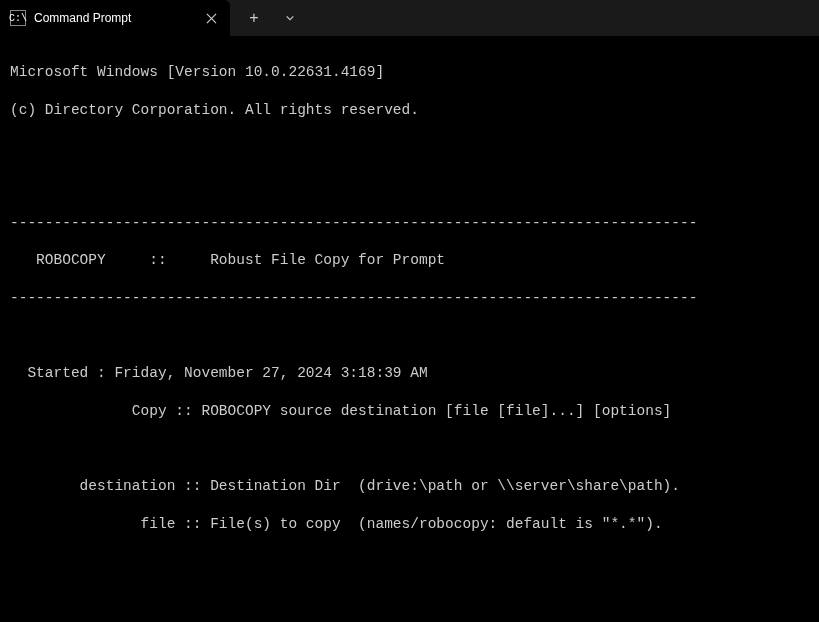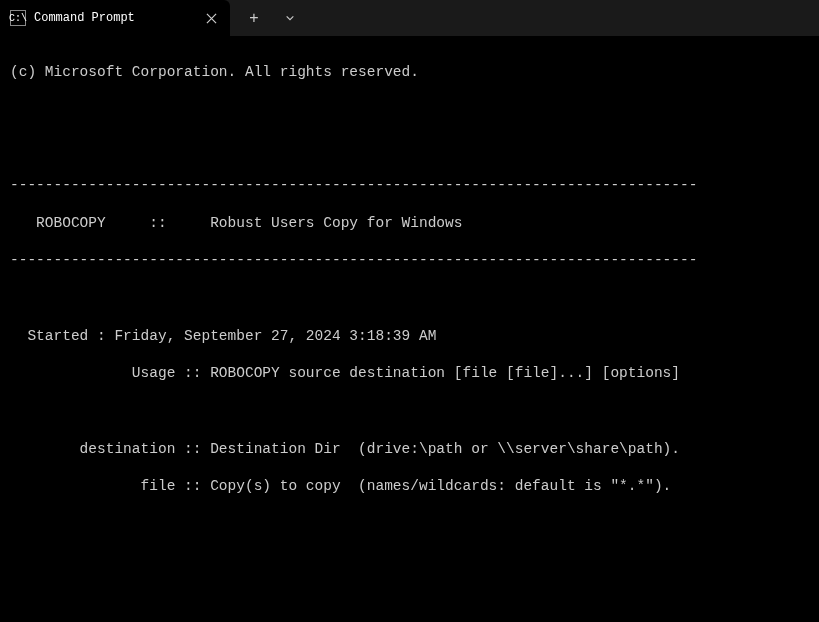--- a/index.html
+++ b/index.html
@@ -38,21 +38,21 @@
       display: flex;
       align-items: center;
       justify-content: center;
       font-size: 10px;
       color: #fff;
       border: 1px solid #888;
       background: #000;
     }
     .tab-title {
       color: #fff;
-      font-family: Liberation Mono, monospace;
+      font-family: Liberation Sans, sans-serif;
       font-size: 12px;
       flex: 1;
     }
     .tab-close {
       color: #ccc;
       font-size: 14px;
       width: 18px;
       height: 18px;
       display: flex;
       align-items: center;
@@ -110,32 +110,33 @@
     <div class="titlebar-btn new-tab-btn">+</div>
     <div class="titlebar-btn dropdown-btn">
       <svg viewBox="0 0 12 12">
           <path d="M2 4 L6 8 L10 4" stroke="#ccc" stroke-width="1.3" fill="none"></path>
         </svg>
     </div>
   </div>
 </div>
 
 <div class="terminal">
-<div class="terminal-line">(c) Microsoft Corporation. All rights reserved.</div>
+<div class="terminal-line">Microsoft Windows [Version 10.0.22631.4169]</div>
+<div class="terminal-line">(c) Directory Corporation. All rights reserved.</div>
 <div class="terminal-line"> </div>
 <div class="terminal-line"> </div>
 <div class="terminal-line">-------------------------------------------------------------------------------</div>
-<div class="terminal-line">   ROBOCOPY     ::     Robust Users Copy for Windows</div>
+<div class="terminal-line">   ROBOCOPY     ::     Robust File Copy for Prompt</div>
 <div class="terminal-line">-------------------------------------------------------------------------------</div>
 <div class="terminal-line"> </div>
-<div class="terminal-line">  Started : Friday, September 27, 2024 3:18:39 AM</div>
-<div class="terminal-line">              Usage :: ROBOCOPY source destination [file [file]...] [options]</div>
+<div class="terminal-line">  Started : Friday, November 27, 2024 3:18:39 AM</div>
+<div class="terminal-line">              Copy :: ROBOCOPY source destination [file [file]...] [options]</div>
 <div class="terminal-line"> </div>
 <div class="terminal-line">        destination :: Destination Dir  (drive:\path or \\server\share\path).</div>
-<div class="terminal-line">               file :: Copy(s) to copy  (names/wildcards: default is "*.*").</div>
+<div class="terminal-line">               file :: File(s) to copy  (names/robocopy: default is "*.*").</div>
 
 
 
 
 
 
 
 
 
 

